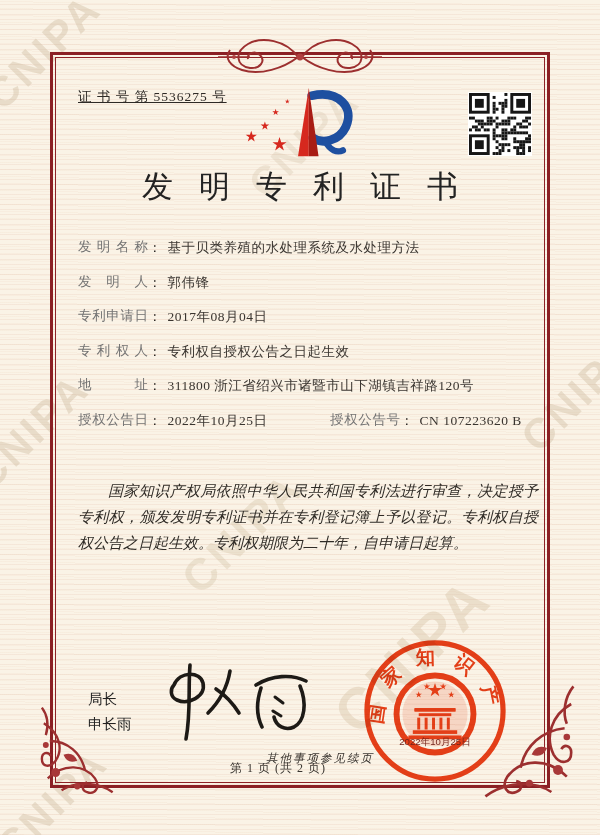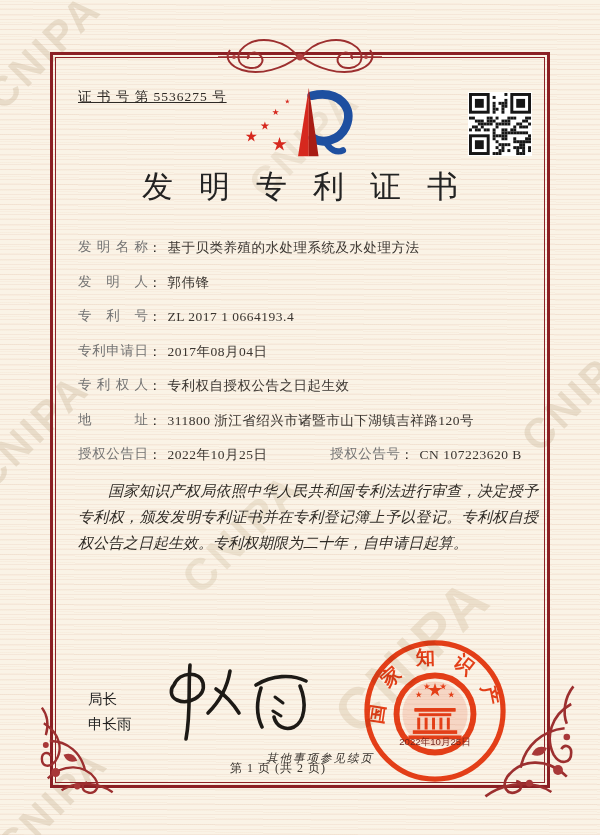--- a/index.html
+++ b/index.html
@@ -274,23 +274,20 @@
   <div class="title">发明专利证书</div>
 
   <div class="fields">
     <div class="frow">
       <span class="flabel">发明名称</span><span class="fcolon">：</span><span class="fvalue">基于贝类养殖的水处理系统及水处理方法</span>
     </div>
     <div class="frow">
       <span class="flabel">发明人</span><span class="fcolon">：</span><span class="fvalue">郭伟锋</span>
     </div>
     <div class="frow">
-      <span class="flabel">专利号</span><span class="fcolon">：</span><span class="fvalue">ZL 2017 1 0664193.4</span>
-    </div>
-    <div class="frow">
       <span class="flabel">专利申请日</span><span class="fcolon">：</span><span class="fvalue">2017年08月04日</span>
     </div>
     <div class="frow">
       <span class="flabel">专利权人</span><span class="fcolon">：</span><span class="fvalue">专利权自授权公告之日起生效</span>
     </div>
     <div class="frow">
       <span class="flabel">地址</span><span class="fcolon">：</span><span class="fvalue">311800 浙江省绍兴市诸暨市山下湖镇吉祥路120号</span>
     </div>
     <div class="frow frow-double">
       <span>

